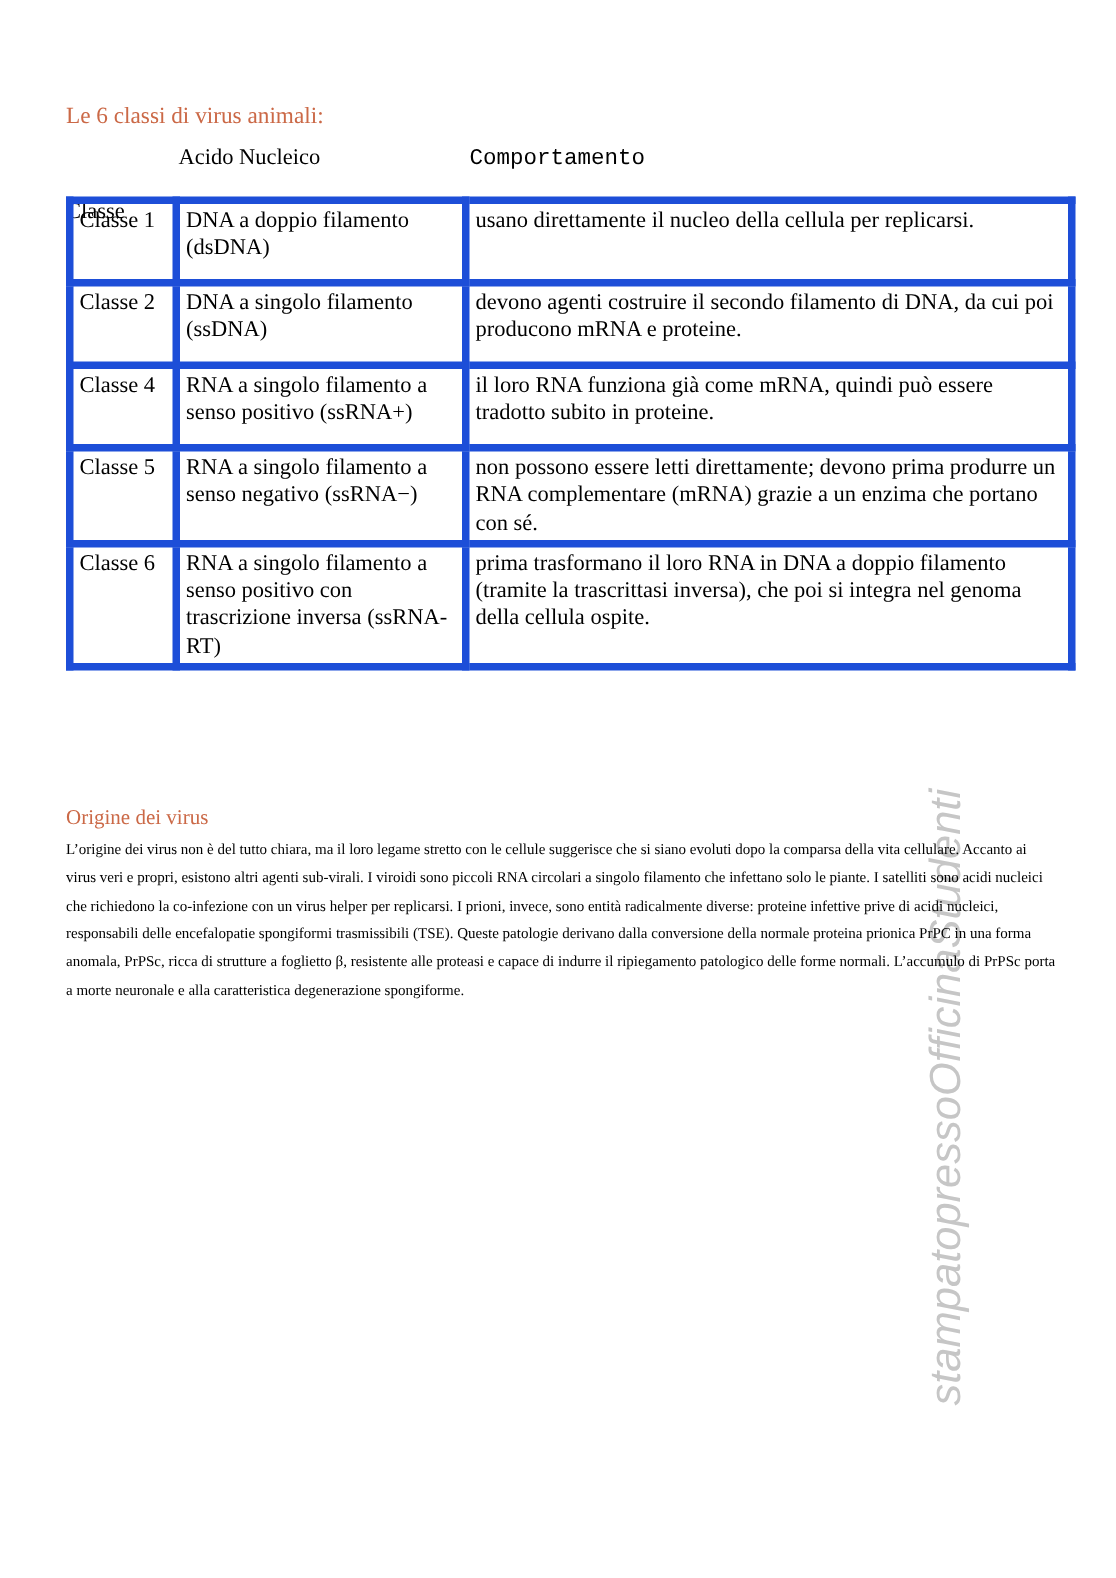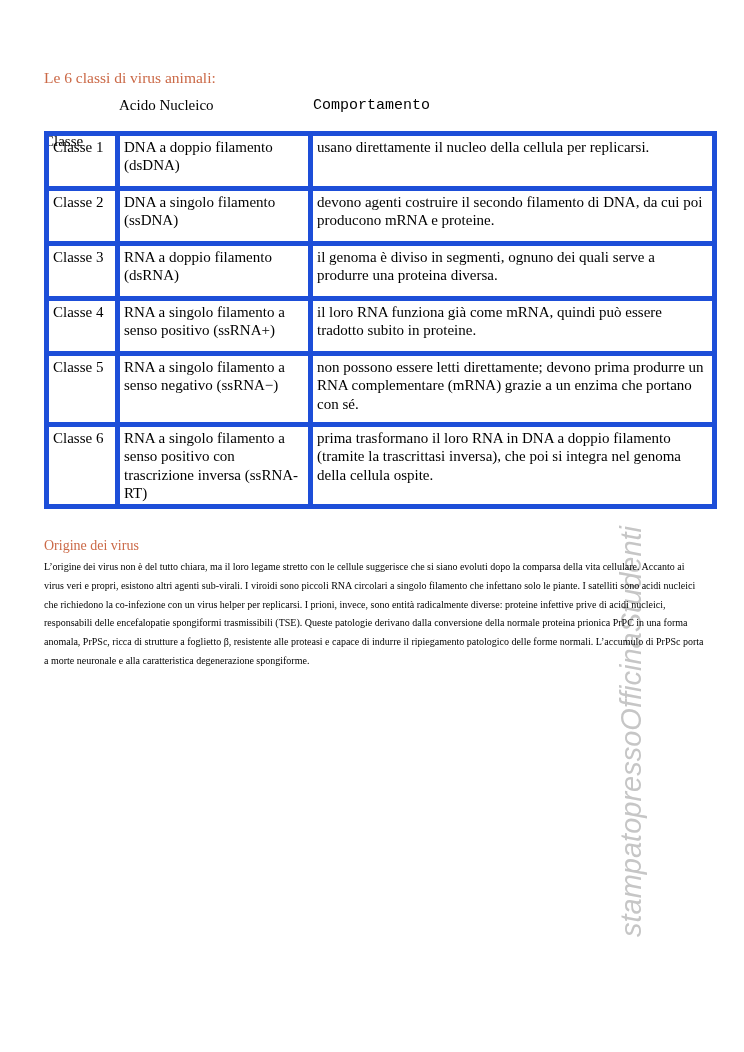--- a/index.html
+++ b/index.html
@@ -124,25 +124,20 @@
           <td>Classe 1</td>
           <td>DNA a doppio filamento (dsDNA)</td>
           <td>usano direttamente il nucleo della cellula per replicarsi.</td>
         </tr>
         <tr>
           <td>Classe 2</td>
           <td>DNA a singolo filamento (ssDNA)</td>
           <td>devono agenti costruire il secondo filamento di DNA, da cui poi producono mRNA e proteine.</td>
         </tr>
         <tr>
-          <td>Classe 3</td>
-          <td>RNA a doppio filamento (dsRNA)</td>
-          <td>il genoma è diviso in segmenti, ognuno dei quali serve a produrre una proteina diversa.</td>
-        </tr>
-        <tr>
           <td>Classe 4</td>
           <td>RNA a singolo filamento a senso positivo (ssRNA+)</td>
           <td>il loro RNA funziona già come mRNA, quindi può essere tradotto subito in proteine.</td>
         </tr>
         <tr>
           <td>Classe 5</td>
           <td>RNA a singolo filamento a senso negativo (ssRNA−)</td>
           <td>non possono essere letti direttamente; devono prima produrre un RNA complementare (mRNA) grazie a un enzima che portano con sé.</td>
         </tr>
         <tr>

